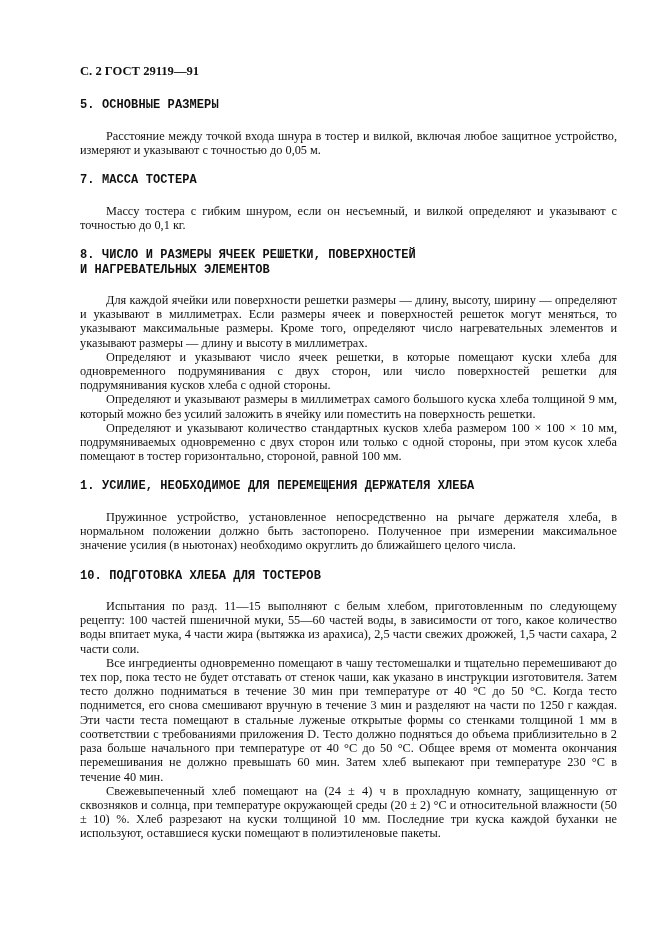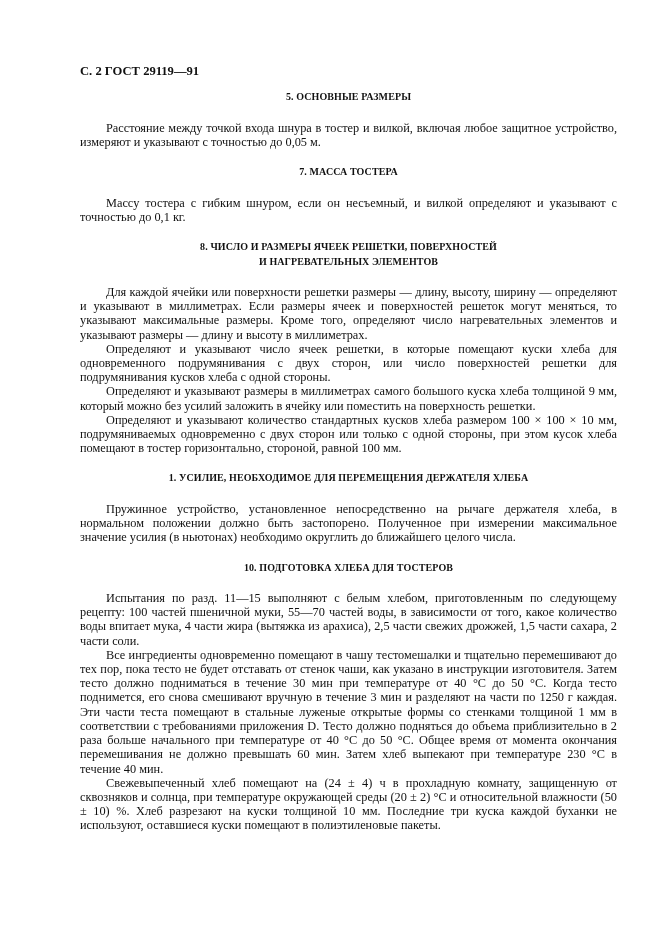--- a/index.html
+++ b/index.html
@@ -2,24 +2,24 @@
 <html><head>
 <meta charset="utf-8">
 <style>
   html, body { margin: 0; padding: 0; background: #ffffff; }
   body { width: 661px; height: 936px; position: relative; overflow: hidden; }
   .page {
     position: absolute; left: 80px; top: 64px; width: 537px;
     font-family: "Liberation Serif", "DejaVu Serif", serif;
     font-size: 12.3px; line-height: 14.2px; color: #111;
   }
-  .running-head { font-weight: bold; font-size: 12.6px; margin: 0 0 12px 0; }
+  .running-head { font-weight: bold; font-size: 12.6px; margin: 0 0 20px 0; }
   h2 {
-    font-family: Liberation Serif, serif; font-weight: bold; font-size: 10px;
-    text-align: center; margin: 0 0 16px 0; line-height: 14.5px; letter-spacing: 0.1px;
+    font-family: Liberation Mono, monospace; font-weight: bold; font-size: 12px;
+    text-align: left; margin: 0 0 16px 0; line-height: 14.5px; letter-spacing: 0.1px;
   }
   p { margin: 0; text-align: justify; text-indent: 26px; }
   .section { margin-bottom: 16px; }
 </style>
 </head>
 <body>
 
 <div class="page">
   <div class="running-head">С. 2 ГОСТ 29119—91</div>
 
@@ -47,17 +47,17 @@
     <p>Определяют и указывают количество стандартных кусков хлеба размером 100 × 100 × 10 мм, подрумяниваемых одновременно с двух сторон или только с одной стороны, при этом кусок хлеба помещают в тостер горизонтально, стороной, равной 100 мм.</p>
   </div>
 
   <div class="section">
     <h2>1.  УСИЛИЕ, НЕОБХОДИМОЕ ДЛЯ ПЕРЕМЕЩЕНИЯ ДЕРЖАТЕЛЯ ХЛЕБА</h2>
     <p>Пружинное устройство, установленное непосредственно на рычаге держателя хлеба, в нормальном положении должно быть застопорено. Полученное при измерении максимальное значение усилия (в ньютонах) необходимо округлить до ближайшего целого числа.</p>
   </div>
 
   <div class="section">
     <h2>10.  ПОДГОТОВКА ХЛЕБА ДЛЯ ТОСТЕРОВ</h2>
-    <p>Испытания по разд. 11—15 выполняют с белым хлебом, приготовленным по следующему рецепту: 100 частей пшеничной муки, 55—70 частей воды, в зависимости от того, какое количество воды впитает мука, 4 части жира (вытяжка из арахиса), 2,5 части свежих дрожжей, 1,5 части сахара, 2 части соли.</p>
+    <p>Испытания по разд. 11—15 выполняют с белым хлебом, приготовленным по следующему рецепту: 100 частей пшеничной муки, 55—60 частей воды, в зависимости от того, какое количество воды впитает мука, 4 части жира (вытяжка из арахиса), 2,5 части свежих дрожжей, 1,5 части сахара, 2 части соли.</p>
     <p>Все ингредиенты одновременно помещают в чашу тестомешалки и тщательно перемешивают до тех пор, пока тесто не будет отставать от стенок чаши, как указано в инструкции изготовителя. Затем тесто должно подниматься в течение 30 мин при температуре от 40 °С до 50 °С. Когда тесто поднимется, его снова смешивают вручную в течение 3 мин и разделяют на части по 1250 г каждая. Эти части теста помещают в стальные луженые открытые формы со стенками толщиной 1 мм в соответствии с требованиями приложения D. Тесто должно подняться до объема приблизительно в 2 раза больше начального при температуре от 40 °С до 50 °С. Общее время от момента окончания перемешивания не должно превышать 60 мин. Затем хлеб выпекают при температуре 230 °С в течение 40 мин.</p>
     <p>Свежевыпеченный хлеб помещают на (24 ± 4) ч в прохладную комнату, защищенную от сквозняков и солнца, при температуре окружающей среды (20 ± 2) °С и относительной влажности (50 ± 10) %. Хлеб разрезают на куски толщиной 10 мм. Последние три куска каждой буханки не используют, оставшиеся куски помещают в полиэтиленовые пакеты.</p>
   </div>
 </div>
 
 </body></html>

